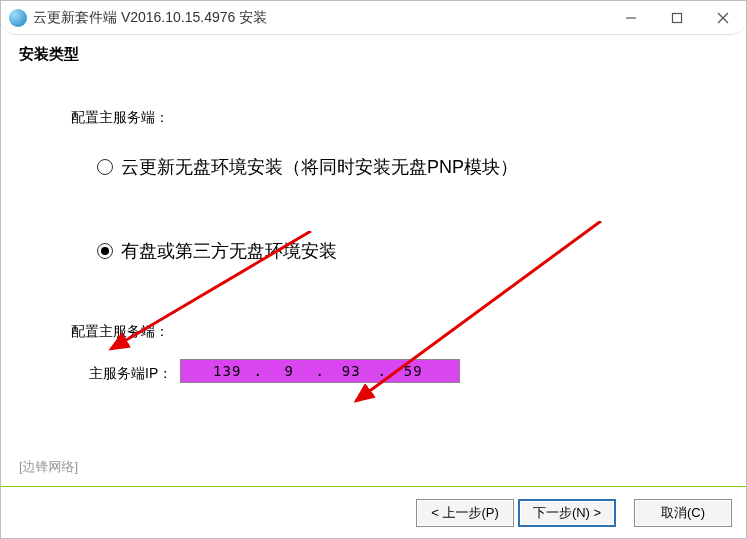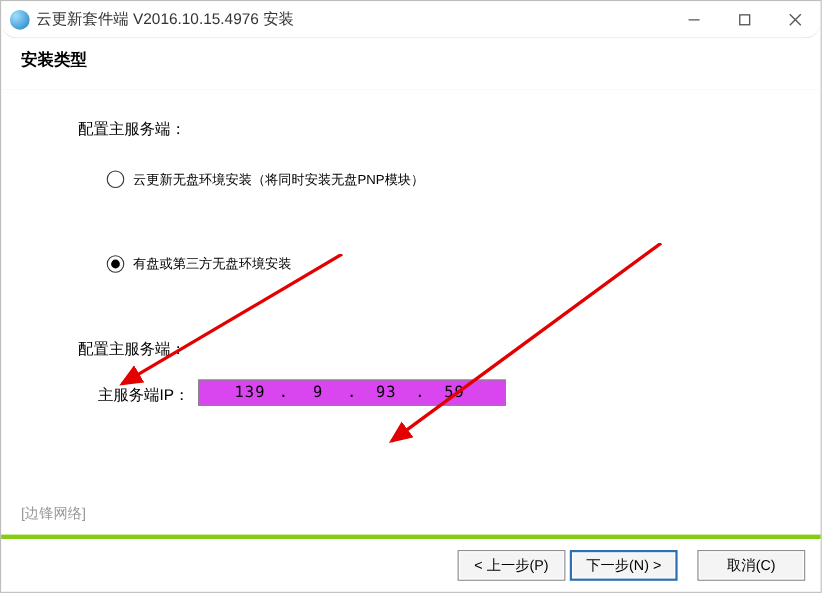--- a/index.html
+++ b/index.html
@@ -72,22 +72,23 @@
     flex: 1;
     position: relative;
     padding: 28px 70px 0 70px;
   }
   .grouplabel {
     font-size: 14px;
     margin-bottom: 28px;
   }
   .radio-row {
     display: flex;
+    align-items: center;
     margin-left: 26px;
-    font-size: 12px;
+    font-size: 18px;
     margin-bottom: 60px;
   }
   .radio {
     width: 16px;
     height: 16px;
     border: 1.5px solid #333;
     border-radius: 50%;
     margin-right: 8px;
     display: inline-flex;
     align-items: center;
@@ -127,21 +128,21 @@
   .ip-dot { width: 18px; }
   .brand {
     position: absolute;
     left: 18px;
     bottom: 10px;
     color: #999;
     font-size: 13px;
   }
   .footer {
     height: 52px;
-    border-top: 4px solid #84cc16;
+    border-top: 1px solid #84cc16;
     display: flex;
     align-items: center;
     justify-content: flex-end;
     padding-right: 14px;
     gap: 4px;
     position: relative;
   }
   .footer::before {
     content: "";
     position: absolute;

